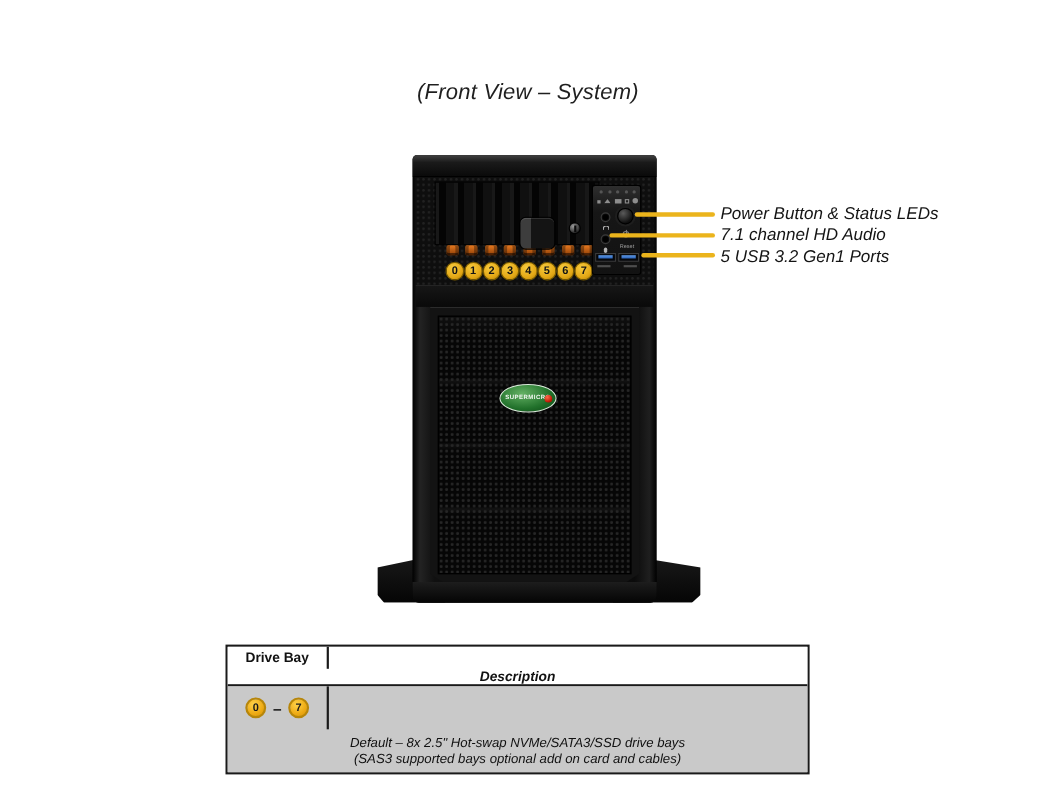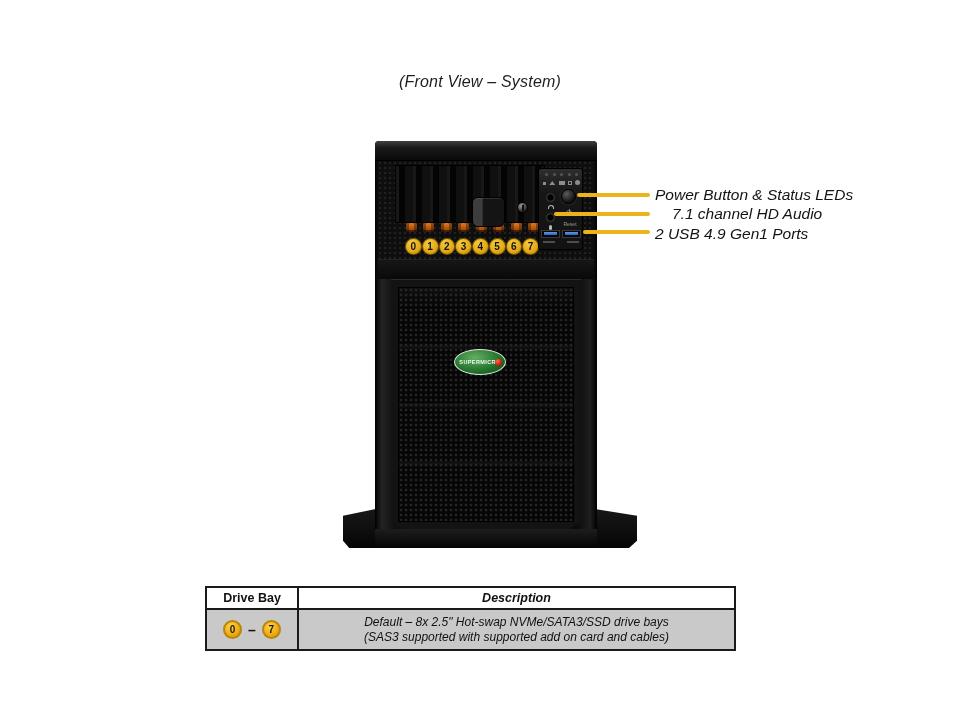--- a/index.html
+++ b/index.html
@@ -3,21 +3,21 @@
 <meta charset="utf-8">
 <style>
   * { margin:0; padding:0; box-sizing:border-box; }
   html,body { background:#ffffff; }
   .page {
     position:relative; width:960px; height:720px; background:#ffffff;
     font-family:"Liberation Sans", sans-serif; overflow:hidden;
   }
   .title {
     position:absolute; left:0; top:73px; width:960px; text-align:center;
-    font-size:16px; font-style:italic; color:#1f1f1f; letter-spacing:.2px;
+    font-size:20px; font-style:italic; color:#1f1f1f; letter-spacing:.2px;
   }
 
   
   .foot { position:absolute; background:linear-gradient(#1b1b1b,#050505); z-index:0; }
   .foot-left  { left:343px; top:502px; width:62px; height:46px;
     clip-path:polygon(0 30%, 100% 2%, 100% 100%, 10% 100%, 0 84%); }
   .foot-right { left:557px; top:502px; width:80px; height:46px;
     clip-path:polygon(0 2%, 100% 30%, 100% 84%, 90% 100%, 0 100%); }
 
   .server {
@@ -102,26 +102,26 @@
     background:radial-gradient(circle at 35% 30%, #ff6a4a, #b81300 70%); }
   .base { left:0; top:388px; width:222px; height:19px; border-radius:0 0 6px 6px;
     background:linear-gradient(#1d1d1d,#040404); }
 
   
   .callout-line { position:absolute; height:4px; border-radius:2px; background:#ebb41c; z-index:3; }
   .cl-1 { left:577px; top:193px; width:73px; }
   .cl-2 { left:554px; top:212px; width:96px; }
   .cl-3 { left:583px; top:230px; width:67px; }
   .callout-label { position:absolute; left:655px; font-size:15.5px; color:#141414; z-index:3; white-space:nowrap;font-style:italic; }
-  .lb-1 { top:186px; } .lb-2 { top:205px;margin-left:17px; } .lb-3 { top:225px; }
+  .lb-1 { top:186px; } .lb-2 { top:205px; } .lb-3 { top:225px; }
 
   
   .spec-table { position:absolute; left:205px; top:586px; width:531px;
     border:2px solid #1a1a1a; z-index:2; }
-  .t-row { display:flex; }
+  .t-row { display:flex;flex-direction:column; }
   .t-head { background:#ffffff; border-bottom:2px solid #1a1a1a; }
   .t-body { background:#c9c9c9; }
   .t-cell { display:flex; align-items:center; justify-content:center; }
   .t-c1 { width:92px; border-right:2px solid #1a1a1a; flex:none; }
   .t-c2 { flex:1;font-style:italic; }
   .t-head .t-cell { height:20px; font-size:12.5px; font-weight:bold; color:#111; }
   .t-body .t-cell { min-height:39px; }
   .bay-range { display:flex; align-items:center; gap:6px; }
   .range-badge { width:19px; height:19px; border-radius:50%;
     background:radial-gradient(circle at 38% 30%, #ffd24a, #eda912 62%, #d3920a);
@@ -218,37 +218,37 @@
     </div>
 
     <div class="base"></div>
   </div>
 
   <div class="callout-line cl-1"></div>
   <div class="callout-line cl-2"></div>
   <div class="callout-line cl-3"></div>
   <div class="callout-label lb-1">Power Button &amp; Status LEDs</div>
   <div class="callout-label lb-2">7.1 channel HD Audio</div>
-  <div class="callout-label lb-3">2 USB 4.9 Gen1 Ports</div>
+  <div class="callout-label lb-3">5 USB 3.2 Gen1 Ports</div>
 
   <div class="spec-table">
     <div class="t-row t-head">
       <div class="t-cell t-c1">Drive Bay</div>
       <div class="t-cell t-c2">Description</div>
     </div>
     <div class="t-row t-body">
       <div class="t-cell t-c1">
         <span class="bay-range">
           <span class="range-badge">0</span>
           <span class="range-dash">–</span>
           <span class="range-badge">7</span>
         </span>
       </div>
       <div class="t-cell t-c2">
         <div class="desc">
           <div>Default – 8x 2.5" Hot-swap NVMe/SATA3/SSD drive bays</div>
-          <div>(SAS3 supported with supported add on card and cables)</div>
+          <div>(SAS3 supported bays optional add on card and cables)</div>
         </div>
       </div>
     </div>
   </div>
 
 </div>
 
 </body></html>

